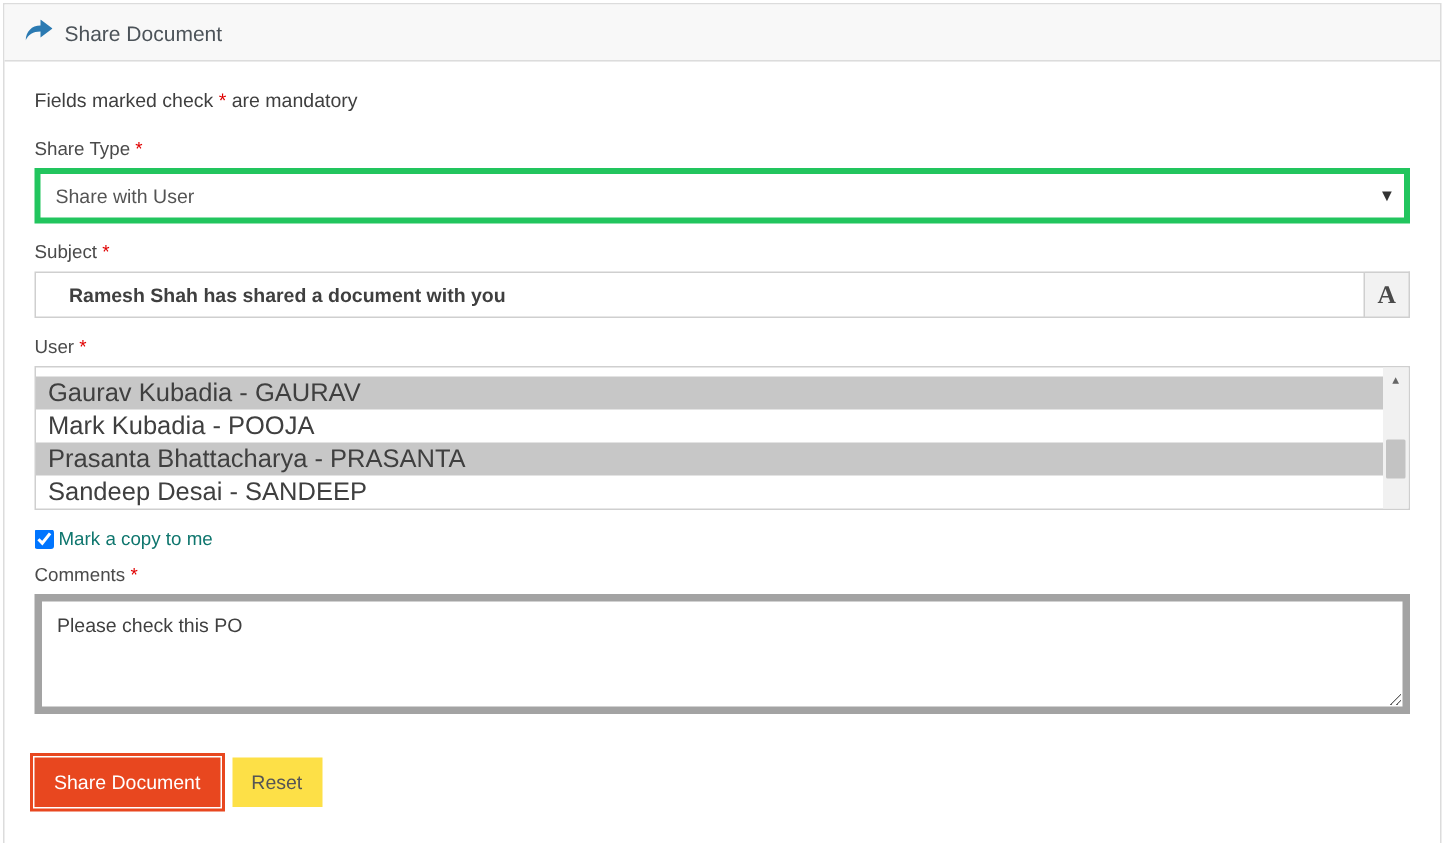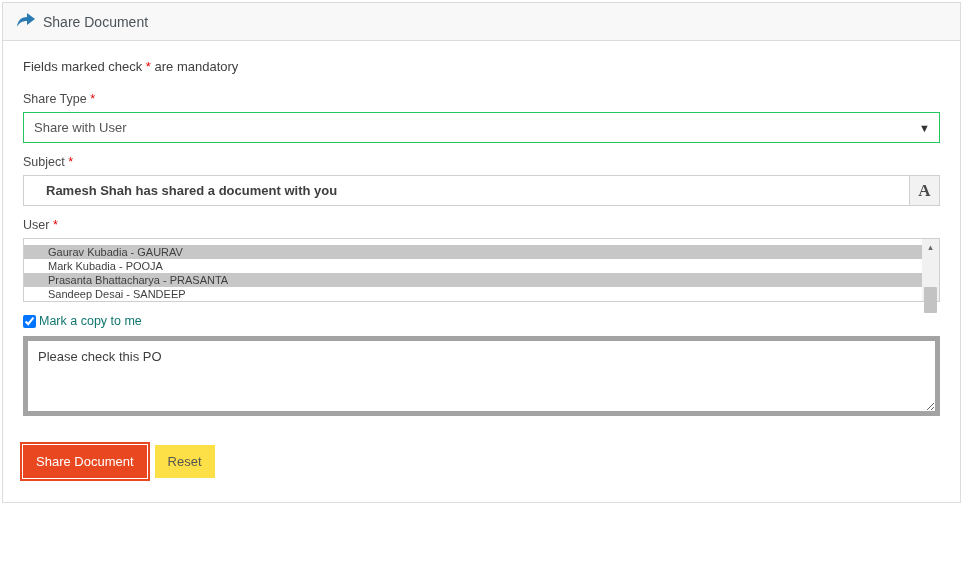--- a/index.html
+++ b/index.html
@@ -7,29 +7,29 @@
     .panel { border: 1px solid #dcdcdc; }
     .panel-header { background: #f8f8f8; border-bottom: 1px solid #dcdcdc; padding: 10px 14px; display: flex; align-items: center; gap: 8px; }
     .panel-header .title { color: #4c5359; font-weight: normal; font-size: 14px; }
     .share-arrow { color: #2b7ab2; font-size: 17px; line-height: 1; }
     .panel-body { padding: 18px 20px 24px 20px; }
     .mandatory-note { color: #3f3f3f; font-size: 13px; margin-bottom: 18px; }
     .red { color: #e00000; }
     .form-group { margin-bottom: 12px; }
     .label { font-size: 12.5px; color: #4a4a4a; margin-bottom: 6px; display: block; margin-top: 10px; }
     .select-wrap { position: relative; }
-    .select { width: 100%; border: 1px solid #22c55e; background: #fff; padding: 7px 10px; font-size: 13px; color: #545454; appearance: none; -webkit-appearance: none; }
+    .select { width: 100%; border: 4px solid #22c55e; background: #fff; padding: 7px 10px; font-size: 13px; color: #545454; appearance: none; -webkit-appearance: none; }
     .caret { position: absolute; right: 10px; top: 50%; transform: translateY(-50%); font-size: 11px; color: #333; pointer-events: none; }
     .subject-row { display: flex; }
     .text-input { flex: 1; border: 1px solid #cfcfcf; padding: 7px 22px; font-size: 13px; color: #3f3f3f; font-weight: bold; }
     .font-btn { width: 30px; border: 1px solid #cfcfcf; border-left: none; background: #f2f2f2; display: flex; align-items: center; justify-content: center; font-family: 'Times New Roman', serif; font-weight: bold; font-size: 17px; color: #4a4a4a; cursor: pointer; }
     .userlist-wrap { border: 1px solid #cfcfcf; display: flex; }
     .userlist { flex: 1; overflow: hidden; }
     .userlist .cutoff { color: #3f3f3f; padding: 0 8px; height: 6px; overflow: hidden; font-size: 13px; line-height: 20px; position: relative; }
-    .userlist .item { padding: 1px 24px; font-size: 11px; color: #3f3f3f; cursor: pointer; }
+    .userlist .item { padding: 1px 8px; font-size: 17px; color: #3f3f3f; cursor: pointer; }
     .userlist .item.sel { background: #c7c7c7; }
     .scroll-col { width: 17px; background: #f1f1f1; position: relative; }
     .scroll-up { position: absolute; top: 0; left: 0; right: 0; height: 16px; display: flex; align-items: center; justify-content: center; font-size: 9px; color: #666; }
     .scroll-thumb { position: absolute; left: 2px; right: 2px; background: #c3c3c3; border-radius: 1px; }
     .check-row { margin-top: 10px; margin-bottom: 8px; display: flex; align-items: center; gap: 3px; }
     .check-row input { margin: 0; }
     .check-row label { font-size: 12.5px; color: #0f766e; }
     .textarea { width: 100%; border: 5px solid #a3a3a3; padding: 8px 10px; font-size: 13px; color: #3f3f3f; height: 80px; resize: both; font-family: inherit; }
     .btn-row { margin-top: 26px; display: flex; gap: 8px; }
     .btn-primary { background: #e8471f; color: #fff; border: none; outline: 2px solid #e8471f; outline-offset: 1px; padding: 9px 13px; font-size: 13px; cursor: pointer; }
@@ -93,20 +93,24 @@
         </div>
       </div>
     </div>
 
     <div class="check-row">
       <input type="checkbox" checked="" style="">
       <label>Mark a copy to me</label>
     </div>
 
     <div class="form-group">
+      <span class="label">
+        <span>Comments</span>
+        <span class="red">*</span>
+      </span>
       <textarea class="textarea" style="">Please check this PO</textarea>
     </div>
 
     <div class="btn-row">
       <button class="btn-primary">Share Document</button>
       <button class="btn-secondary">Reset</button>
     </div>
   </div>
 </div>
 

